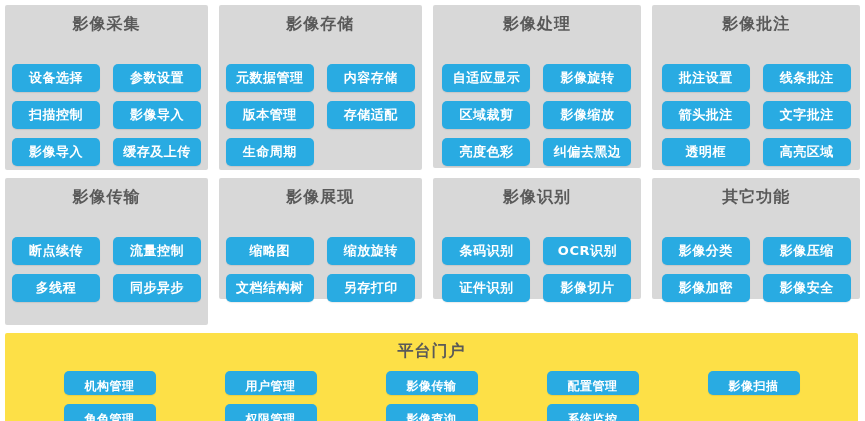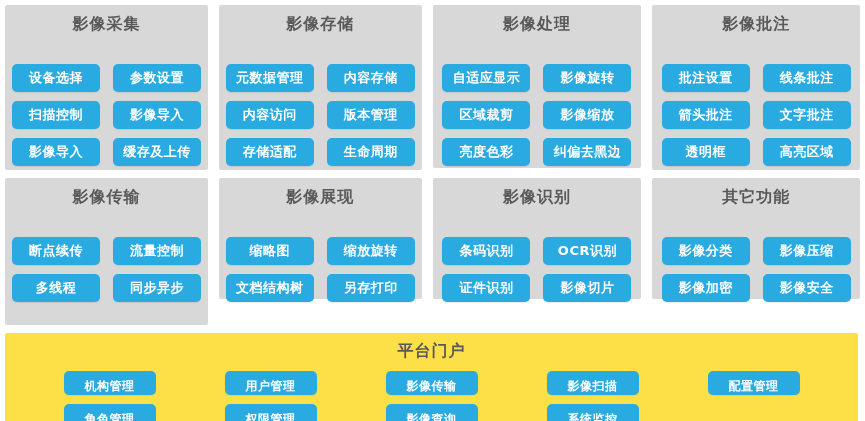--- a/index.html
+++ b/index.html
@@ -127,21 +127,20 @@
         <div class="btn">影像导入</div>
         <div class="btn">缓存及上传</div>
       </div>
     </div>
 
     <div class="panel p-store">
       <div class="panel-title">影像存储</div>
       <div class="btn-grid">
         <div class="btn">元数据管理</div>
         <div class="btn">内容存储</div>
-        <div class="btn">内容访问</div>
         <div class="btn">版本管理</div>
         <div class="btn">存储适配</div>
         <div class="btn">生命周期</div>
       </div>
     </div>
 
     <div class="panel p-process">
       <div class="panel-title">影像处理</div>
       <div class="btn-grid">
         <div class="btn">自适应显示</div>
@@ -210,22 +209,22 @@
     </div>
 
   </div>
 
   <div class="portal">
     <div class="panel-title">平台门户</div>
     <div class="portal-grid">
       <div class="btn">机构管理</div>
       <div class="btn">用户管理</div>
       <div class="btn">影像传输</div>
+      <div class="btn">配置管理</div>
       <div class="btn">影像扫描</div>
-      <div class="btn">配置管理</div>
       <div class="btn">角色管理</div>
       <div class="btn">权限管理</div>
       <div class="btn">影像查询</div>
       <div class="btn">系统监控</div>
     </div>
   </div>
 
 </div>
 
 </body></html>

